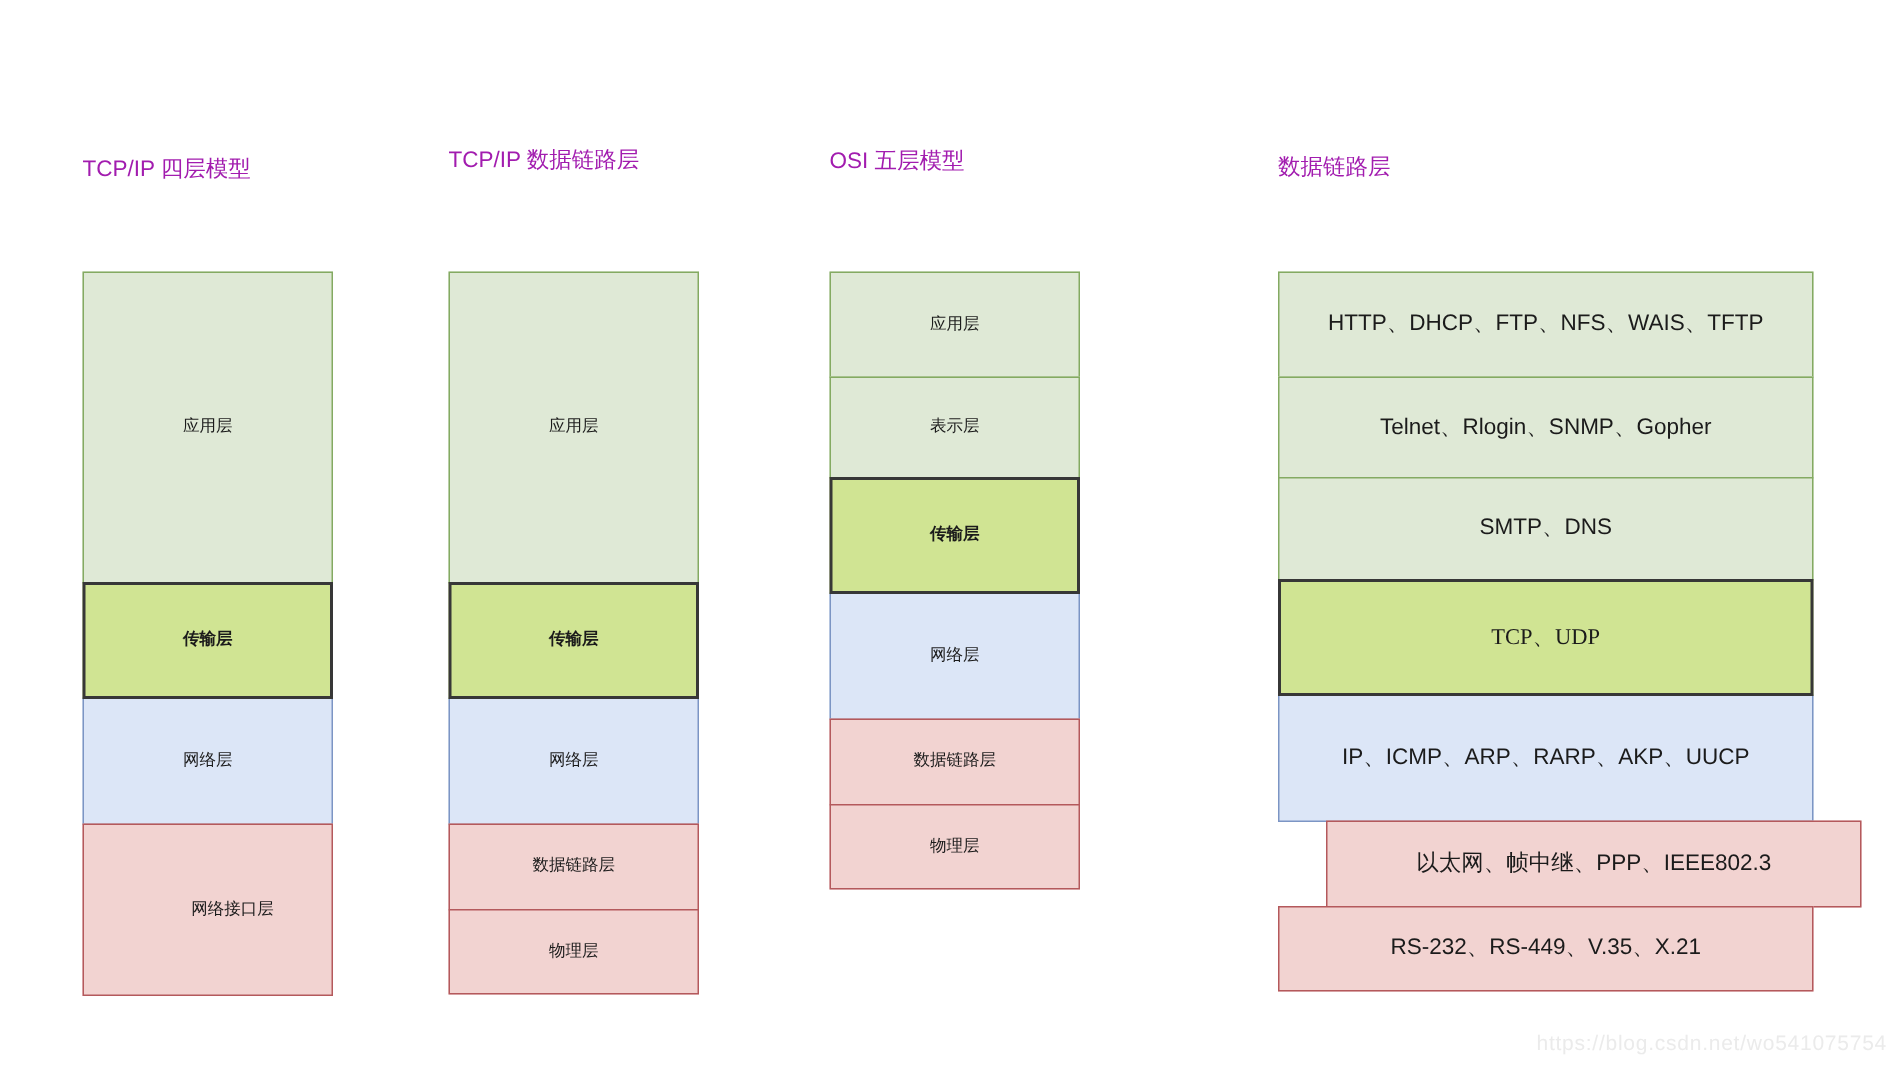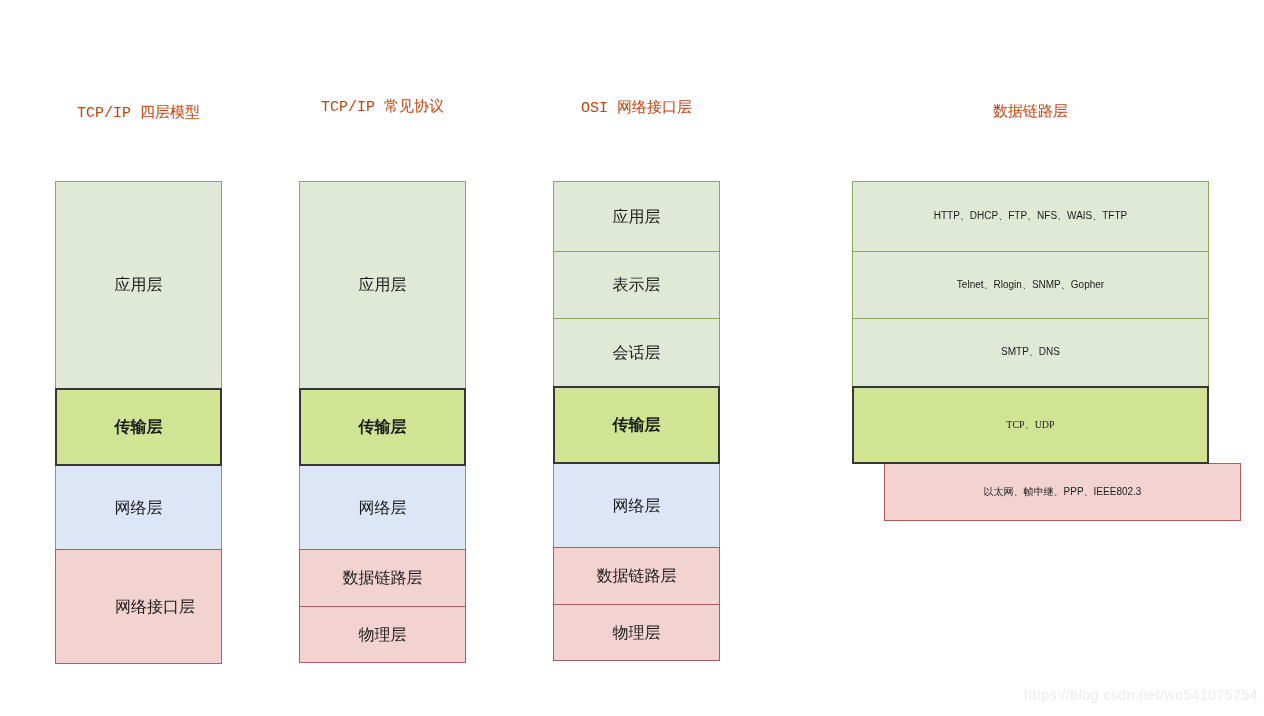--- a/index.html
+++ b/index.html
@@ -10,52 +10,51 @@
     overflow:hidden;
     font-family:"Liberation Sans","DejaVu Sans",sans-serif;
   }
   .column{position:absolute;top:0;}
   .c0{left:55px;width:167px;}
   .c1{left:299px;width:167px;}
   .c2{left:553px;width:167px;}
   .c3{left:852px;width:357px;}
   .col-header{
     position:absolute;left:0;width:100%;
-    text-align:center;
+    text-align:left;
     font-size:15px;
-    color:#c2410c;
+    color:#a21caf;
     white-space:nowrap;
-    font-family:Liberation Mono, monospace;
   }
   .c0 .col-header{top:103px;}
   .c1 .col-header{top:97px;}
   .c2 .col-header{top:98px;}
   .c3 .col-header{top:102px;}
   .stack{position:absolute;top:181px;left:0;width:100%;}
   .cell{
     box-sizing:border-box;
     width:100%;
     display:flex;align-items:center;justify-content:center;
     text-align:center;
-    font-size:16px;
+    font-size:11px;
     color:var(--text,#1b1b1b);
     margin-top:-1px;
     line-height:1.25;
   }
   .stack .cell:first-child{margin-top:0;}
   .cell.green{background:var(--green-fill,#dfe9d6);border:1px solid var(--green-border,#84aa62);}
   .cell.blue{background:var(--blue-fill,#dce6f7);border:1px solid var(--blue-border,#7c95c4);}
   .cell.pink{background:var(--pink-fill,#f2d3d1);border:1px solid var(--pink-border,#b4595c);}
   .cell.yellow{
     background:var(--yellow-fill,#d0e493);
     border:2px solid var(--dark-border,#373737);
     position:relative;z-index:2;justify-content:center;
   }
   .models .cell.yellow{font-weight:700;}
-  .c3 .cell{font-size:10px;}
+  .c3 .cell{font-size:15px;}
   .watermark{
     position:absolute;
     right:6px;bottom:13px;
     font-size:14px;
     letter-spacing:0.5px;
     color:var(--watermark,#ebebeb);
   }
 </style>
 </head>
 <body>
@@ -74,51 +73,48 @@
         <div class="cell blue" style="height: 85px;">
           <span>网络层</span>
         </div>
         <div class="cell pink" style="height: 115px; padding-left: 33px;">
           <span>网络接口层</span>
         </div>
       </div>
   </div>
 
   <div class="column models c1">
-    <div class="col-header">TCP/IP 常见协议</div>
+    <div class="col-header">TCP/IP 数据链路层</div>
     <div class="stack">
         <div class="cell green" style="height: 208px;">
           <span>应用层</span>
         </div>
         <div class="cell yellow" style="height: 78px;">
           <span>传输层</span>
         </div>
         <div class="cell blue" style="height: 85px;">
           <span>网络层</span>
         </div>
         <div class="cell pink" style="height: 58px;">
           <span>数据链路层</span>
         </div>
         <div class="cell pink" style="height: 57px;">
           <span>物理层</span>
         </div>
       </div>
   </div>
 
   <div class="column models c2">
-    <div class="col-header">OSI 网络接口层</div>
+    <div class="col-header">OSI 五层模型</div>
     <div class="stack">
         <div class="cell green" style="height: 71px;">
           <span>应用层</span>
         </div>
         <div class="cell green" style="height: 68px;">
           <span>表示层</span>
-        </div>
-        <div class="cell green" style="height: 69px;">
-          <span>会话层</span>
         </div>
         <div class="cell yellow" style="height: 78px;">
           <span>传输层</span>
         </div>
         <div class="cell blue" style="height: 85px;">
           <span>网络层</span>
         </div>
         <div class="cell pink" style="height: 58px;">
           <span>数据链路层</span>
         </div>
@@ -136,20 +132,26 @@
         </div>
         <div class="cell green" style="height: 68px; align-items: center;">
           <span>Telnet、Rlogin、SNMP、Gopher</span>
         </div>
         <div class="cell green" style="height: 69px;">
           <span>SMTP、DNS</span>
         </div>
         <div class="cell yellow" style="height: 78px; font-family: Liberation Serif, serif;">
           <span>TCP、UDP</span>
         </div>
+        <div class="cell blue" style="height: 85px;">
+          <span>IP、ICMP、ARP、RARP、AKP、UUCP</span>
+        </div>
         <div class="cell pink" style="height: 58px; margin-left: 32px;">
           <span>以太网、帧中继、PPP、IEEE802.3</span>
+        </div>
+        <div class="cell pink" style="height: 57px;">
+          <span>RS-232、RS-449、V.35、X.21</span>
         </div>
       </div>
   </div>
 
   <div class="watermark">https://blog.csdn.net/wo541075754</div>
 </div>
 
 </body></html>

